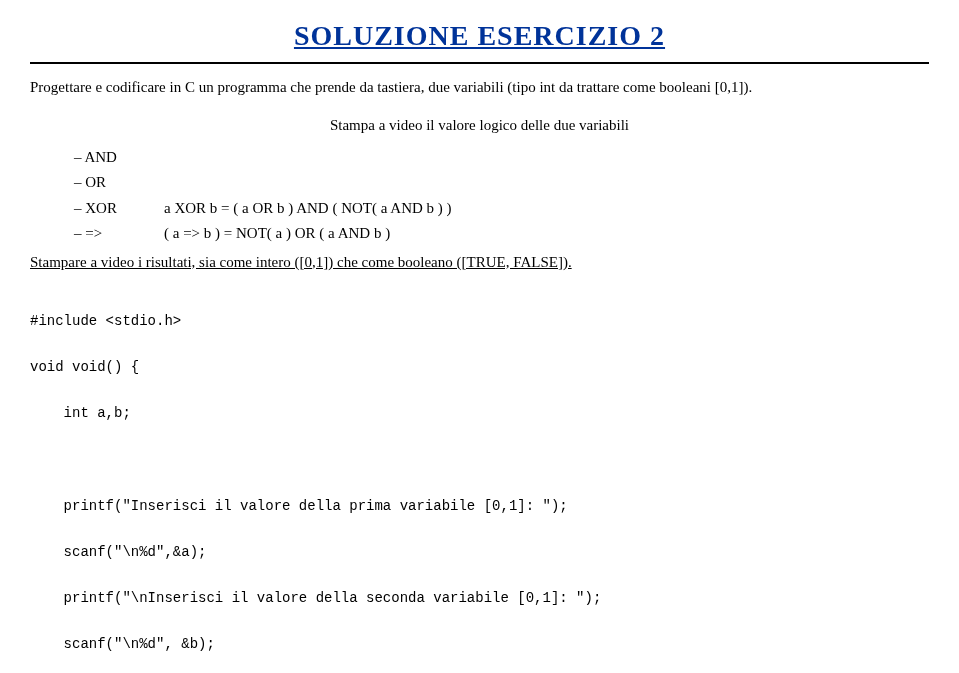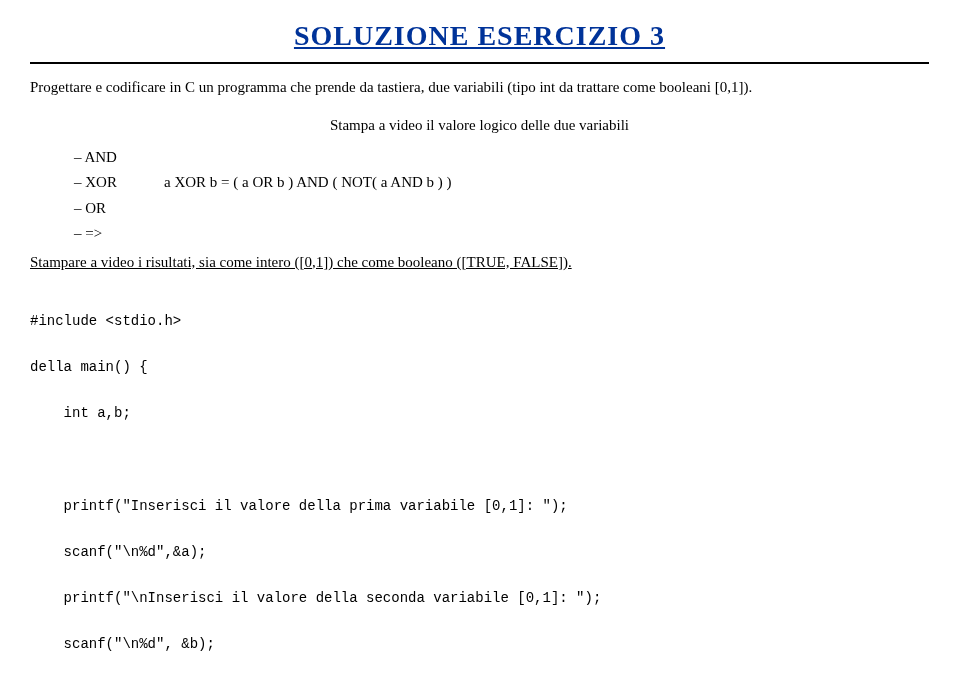--- a/index.html
+++ b/index.html
@@ -79,54 +79,55 @@
       font-family: 'Courier New', Courier, monospace;
       font-size: 14px;
       line-height: 1.65;
       margin-top: 4px;
       white-space: pre;
     }
   </style>
 </head>
 <body>
 
-<div class="page-title">SOLUZIONE ESERCIZIO 3</div>
+<div class="page-title">SOLUZIONE ESERCIZIO 2</div>
 
 <hr class="divider">
 
 <p class="intro-text">Progettare e codificare in C un programma che prende da tastiera, due variabili (tipo int da trattare come booleani [0,1]).</p>
 
 <div class="description-block">
   <span>Stampa a video il valore logico delle due variabili</span>
   <br>
 </div>
 
 <div class="logic-table">
   <div class="logic-row">
     <span class="logic-label">– AND</span>
     <span class="logic-formula"></span>
   </div>
   <div class="logic-row">
+    <span class="logic-label">– OR</span>
+    <span class="logic-formula"></span>
+  </div>
+  <div class="logic-row">
     <span class="logic-label">– XOR</span>
     <span class="logic-formula">a XOR b = ( a OR b ) AND ( NOT( a AND b ) )</span>
   </div>
   <div class="logic-row">
-    <span class="logic-label">– OR</span>
-    <span class="logic-formula"></span>
-  </div>
-  <div class="logic-row">
     <span class="logic-label">– =&gt;</span>
+    <span class="logic-formula">( a =&gt; b ) = NOT( a ) OR ( a AND b )</span>
   </div>
 </div>
 
 <p class="stampare-text">Stampare a video i risultati, sia come intero ([0,1]) che come booleano ([TRUE, FALSE]).</p>
 
 <div class="code-block">
 <span>#include &lt;stdio.h&gt;</span>
-<br><span>della main() {</span>
+<br><span>void void() {</span>
 <br><span>    int a,b;</span>
 <br>
 <br><span>    printf("Inserisci il valore della prima variabile [0,1]: ");</span>
 <br><span>    scanf("\n%d",&amp;a);</span>
 <br><span>    printf("\nInserisci il valore della seconda variabile [0,1]: ");</span>
 <br><span>    scanf("\n%d", &amp;b);</span>
 <br>
 <br>
 <br>
 <br>

